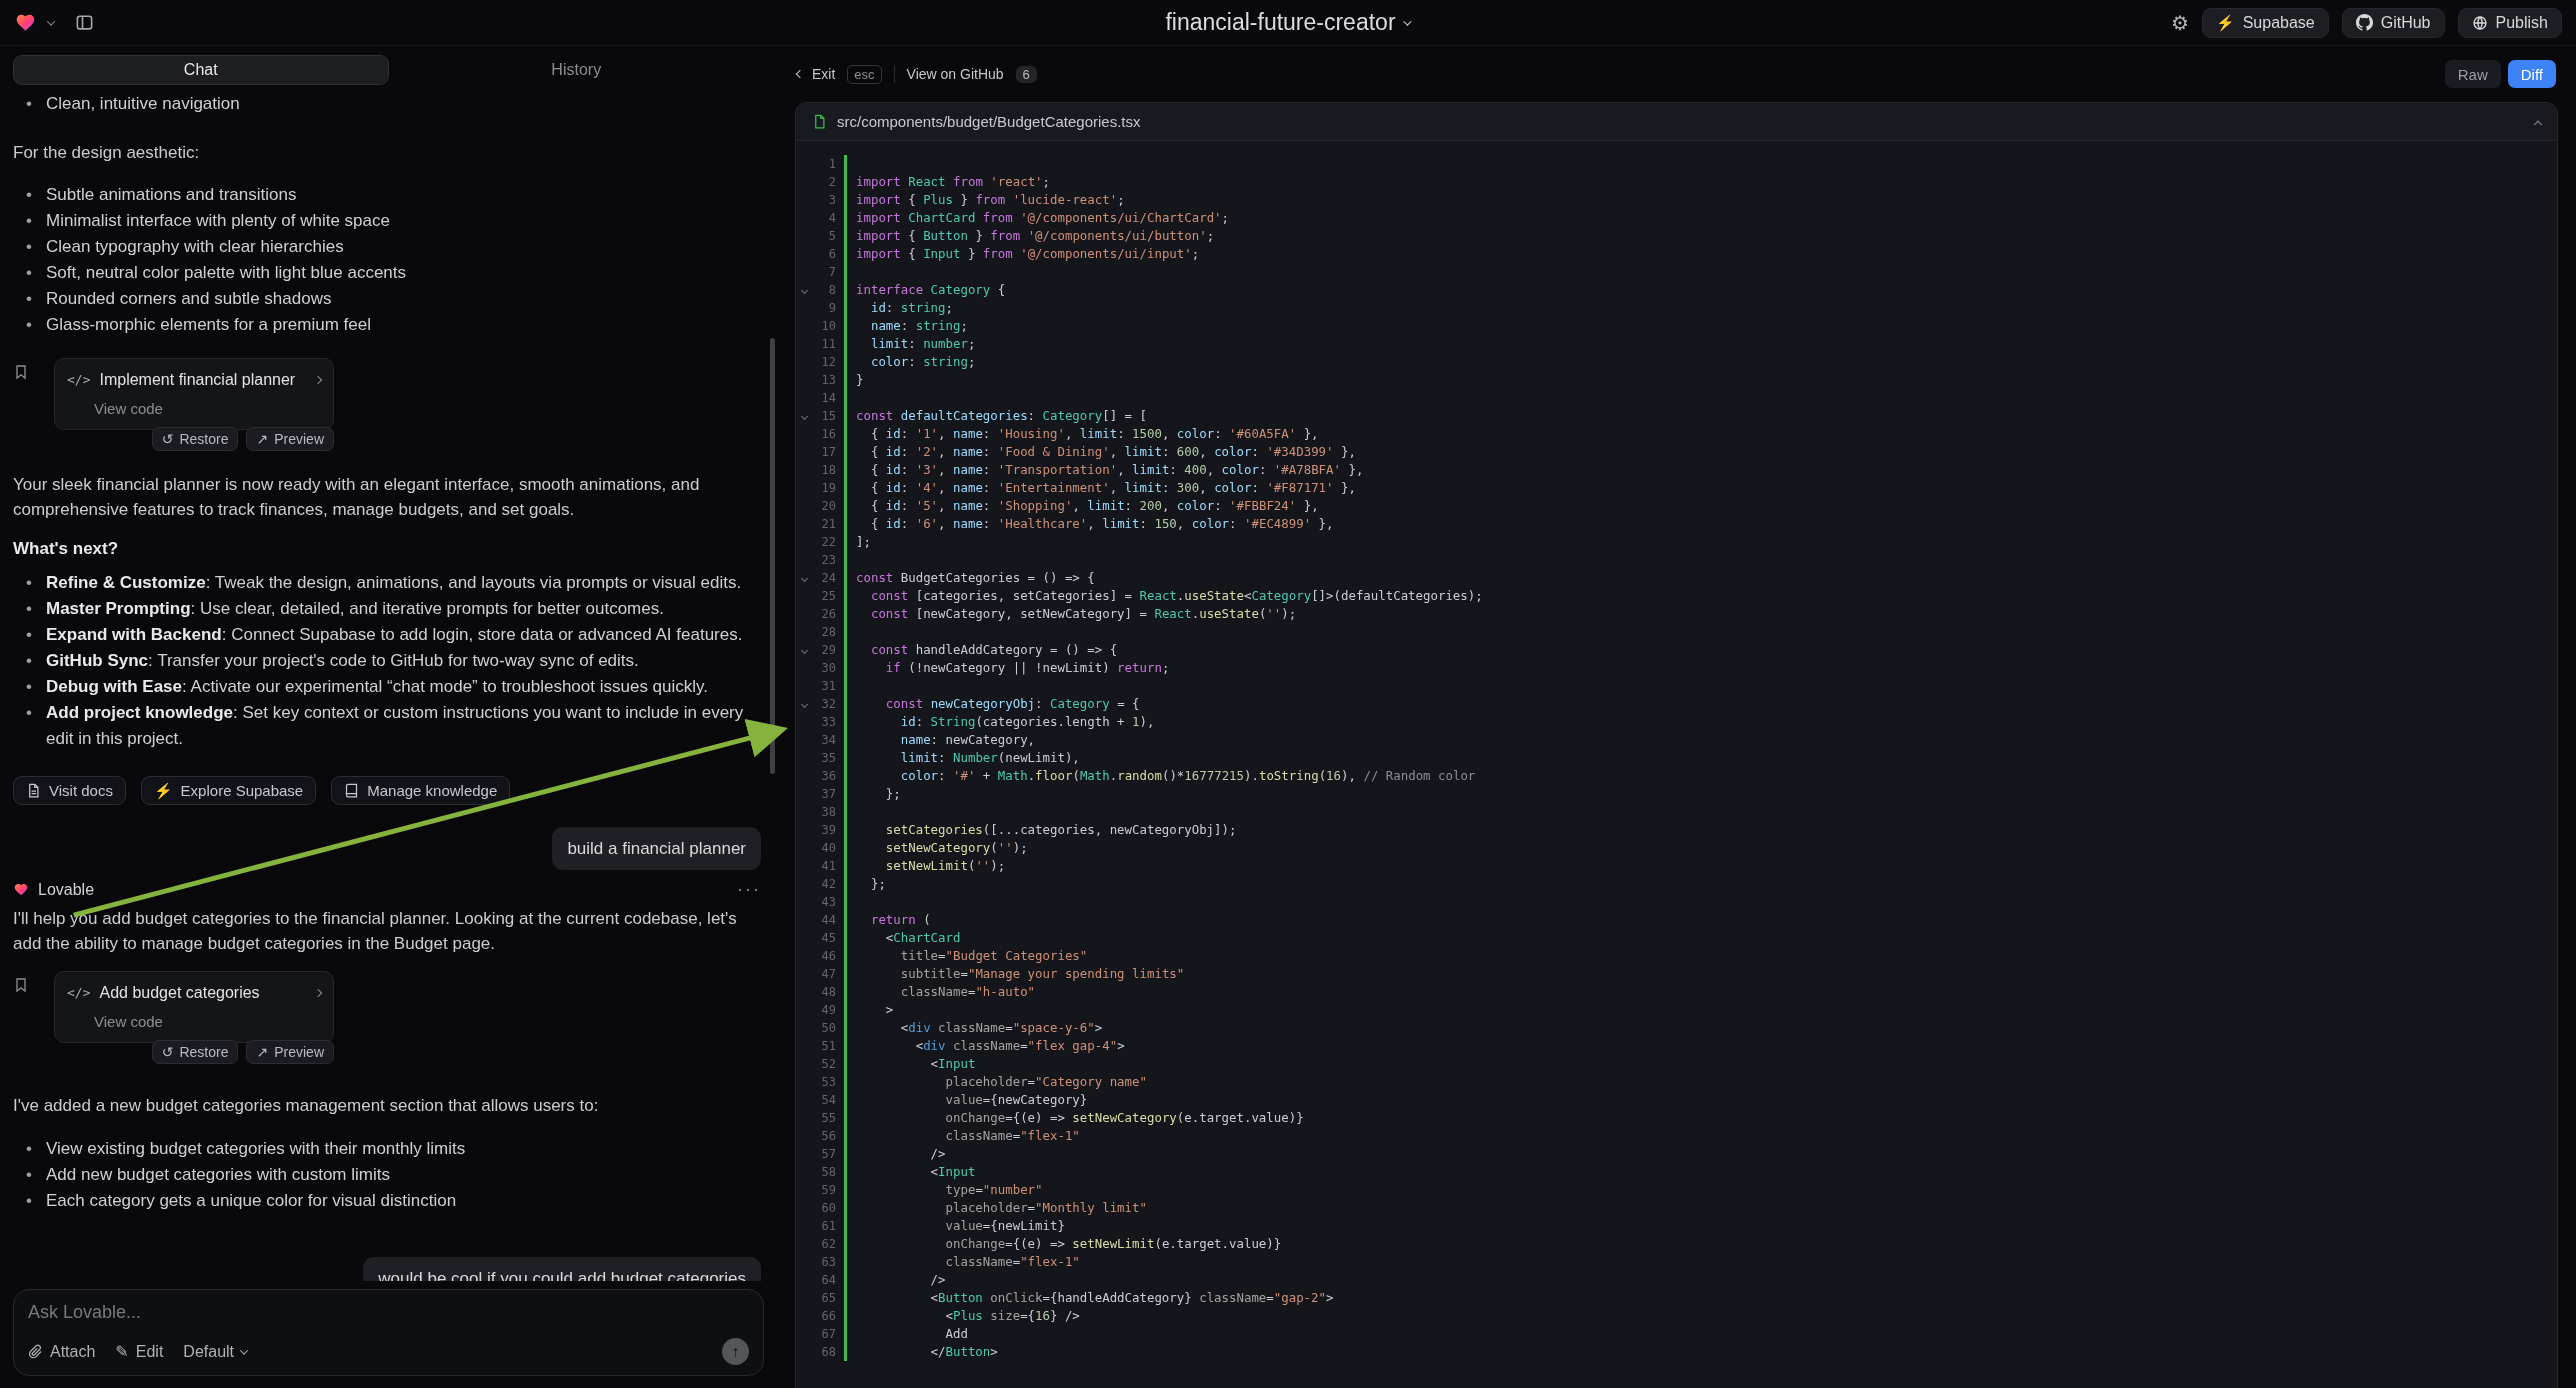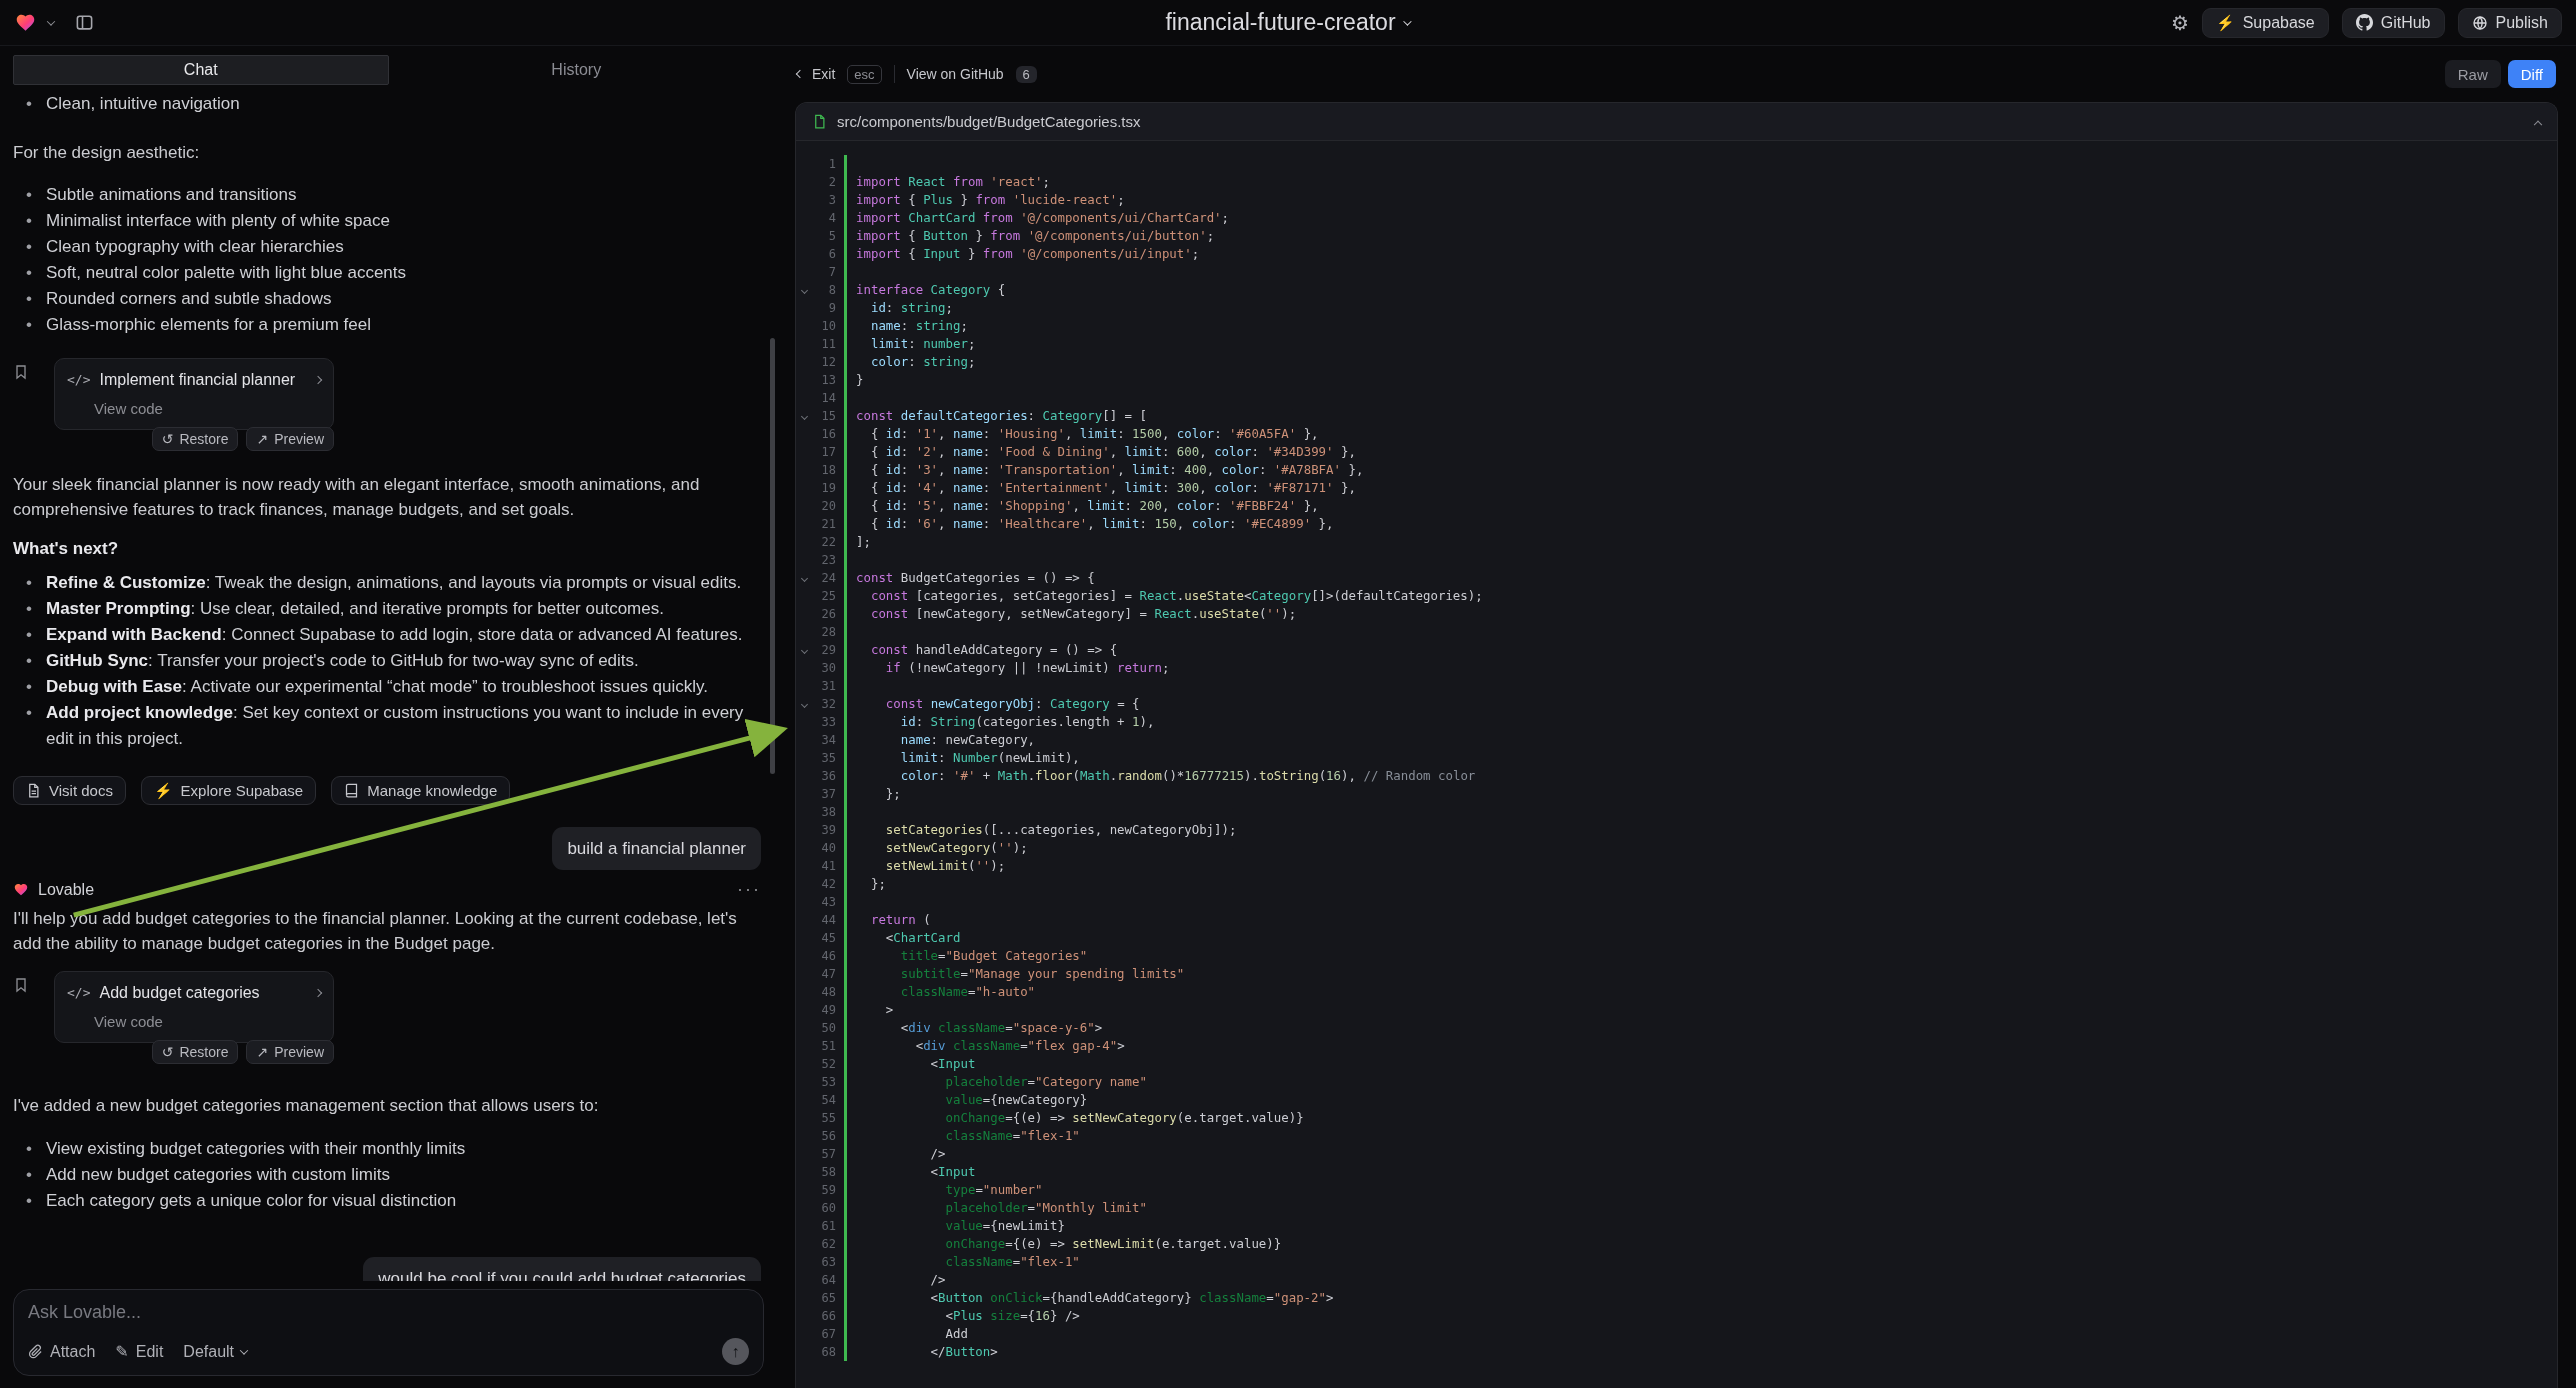--- a/index.html
+++ b/index.html
@@ -32,21 +32,21 @@
   .bolt{color:var(--supabase-green);font-size:15px}
   .gh-mark{width:17px;height:17px;fill:#d7d8dc}
   .globe{display:flex;color:#d7d8dc}
   .globe svg{width:16px;height:16px}
 
   .app{display:flex;height:1342px}
 
   
   .chat{width:777px;flex:none;display:flex;flex-direction:column;position:relative}
   .tabs{margin:9px 13px 0;display:flex}
-  .tab{flex:1;height:30px;display:flex;align-items:center;justify-content:center;font-size:16px;color:#8b8c93;border-radius:2px;background:none;border:1px solid transparent}
+  .tab{flex:1;height:30px;display:flex;align-items:center;justify-content:center;font-size:16px;color:#8b8c93;border-radius:9px;background:none;border:1px solid transparent}
   .tab.active{background:#1d1e22;border:1px solid #303136;color:#e9e9ec}
   .scroll{flex:1;overflow:hidden;padding:6px 16px 0 13px;position:relative;font-size:17px;line-height:25px}
   .blist{list-style:none}
   .blist li{position:relative;padding-left:33px;line-height:26px;color:#cfd0d5}
   .blist li::before{content:"•";position:absolute;left:13px;color:#9fa0a6}
   .design-intro{margin-top:23px;color:#cbccd1}
   .blist.design{margin-top:17px}
   .para{margin-top:21px;color:#cbccd1}
   .bold-head{margin-top:14px;font-weight:bold;color:#e9e9ed;font-size:17px}
   .blist.steps{margin-top:9px}
@@ -102,21 +102,21 @@
   .file-header svg{width:15px;height:15px;color:var(--diff-green)}
   .file-header .chv{margin-left:auto;color:#8d8e94}
   .code-area{flex:1;overflow:hidden;padding-top:14px;font-family:"DejaVu Sans Mono",monospace;font-size:12.4px}
   .crow{display:flex;height:18px;line-height:18px}
   .fold{width:16px;display:flex;align-items:center;justify-content:center;color:#6d7077}
   .fold .chv{width:5px;height:5px;border-width:1.5px;transform:rotate(45deg)}
   .ln{width:24px;text-align:right;color:#63666e;font-size:12px}
   .gbar{width:3px;background:var(--diff-green);margin-left:8px;flex:none}
   .ctext{padding-left:9px;white-space:pre;color:#cdced4}
   .t1{color:#888e98}.t2{color:#ce9178}.t3{color:#c678dd}.t4{color:#4ec9b0}.t5{color:#b5cea8}
-  .t6{color:#569cd6}.t7{color:#dcdcaa}.t8{color:#15803d}.t9{color:#9cdcfe}
+  .t6{color:#569cd6}.t7{color:#dcdcaa}.t8{color:#a3a3a3}.t9{color:#9cdcfe}
 
   
   .arrow-overlay{position:absolute;left:0;top:0;z-index:40;pointer-events:none}
   .arrow-overlay line{stroke:var(--arrow-green);stroke-width:5}
   .ah{fill:var(--arrow-green)}
 </style>
 </head>
 <body>
 
 <svg class="arrow-overlay" width="2576" height="1388" viewBox="0 0 2587 1394">

